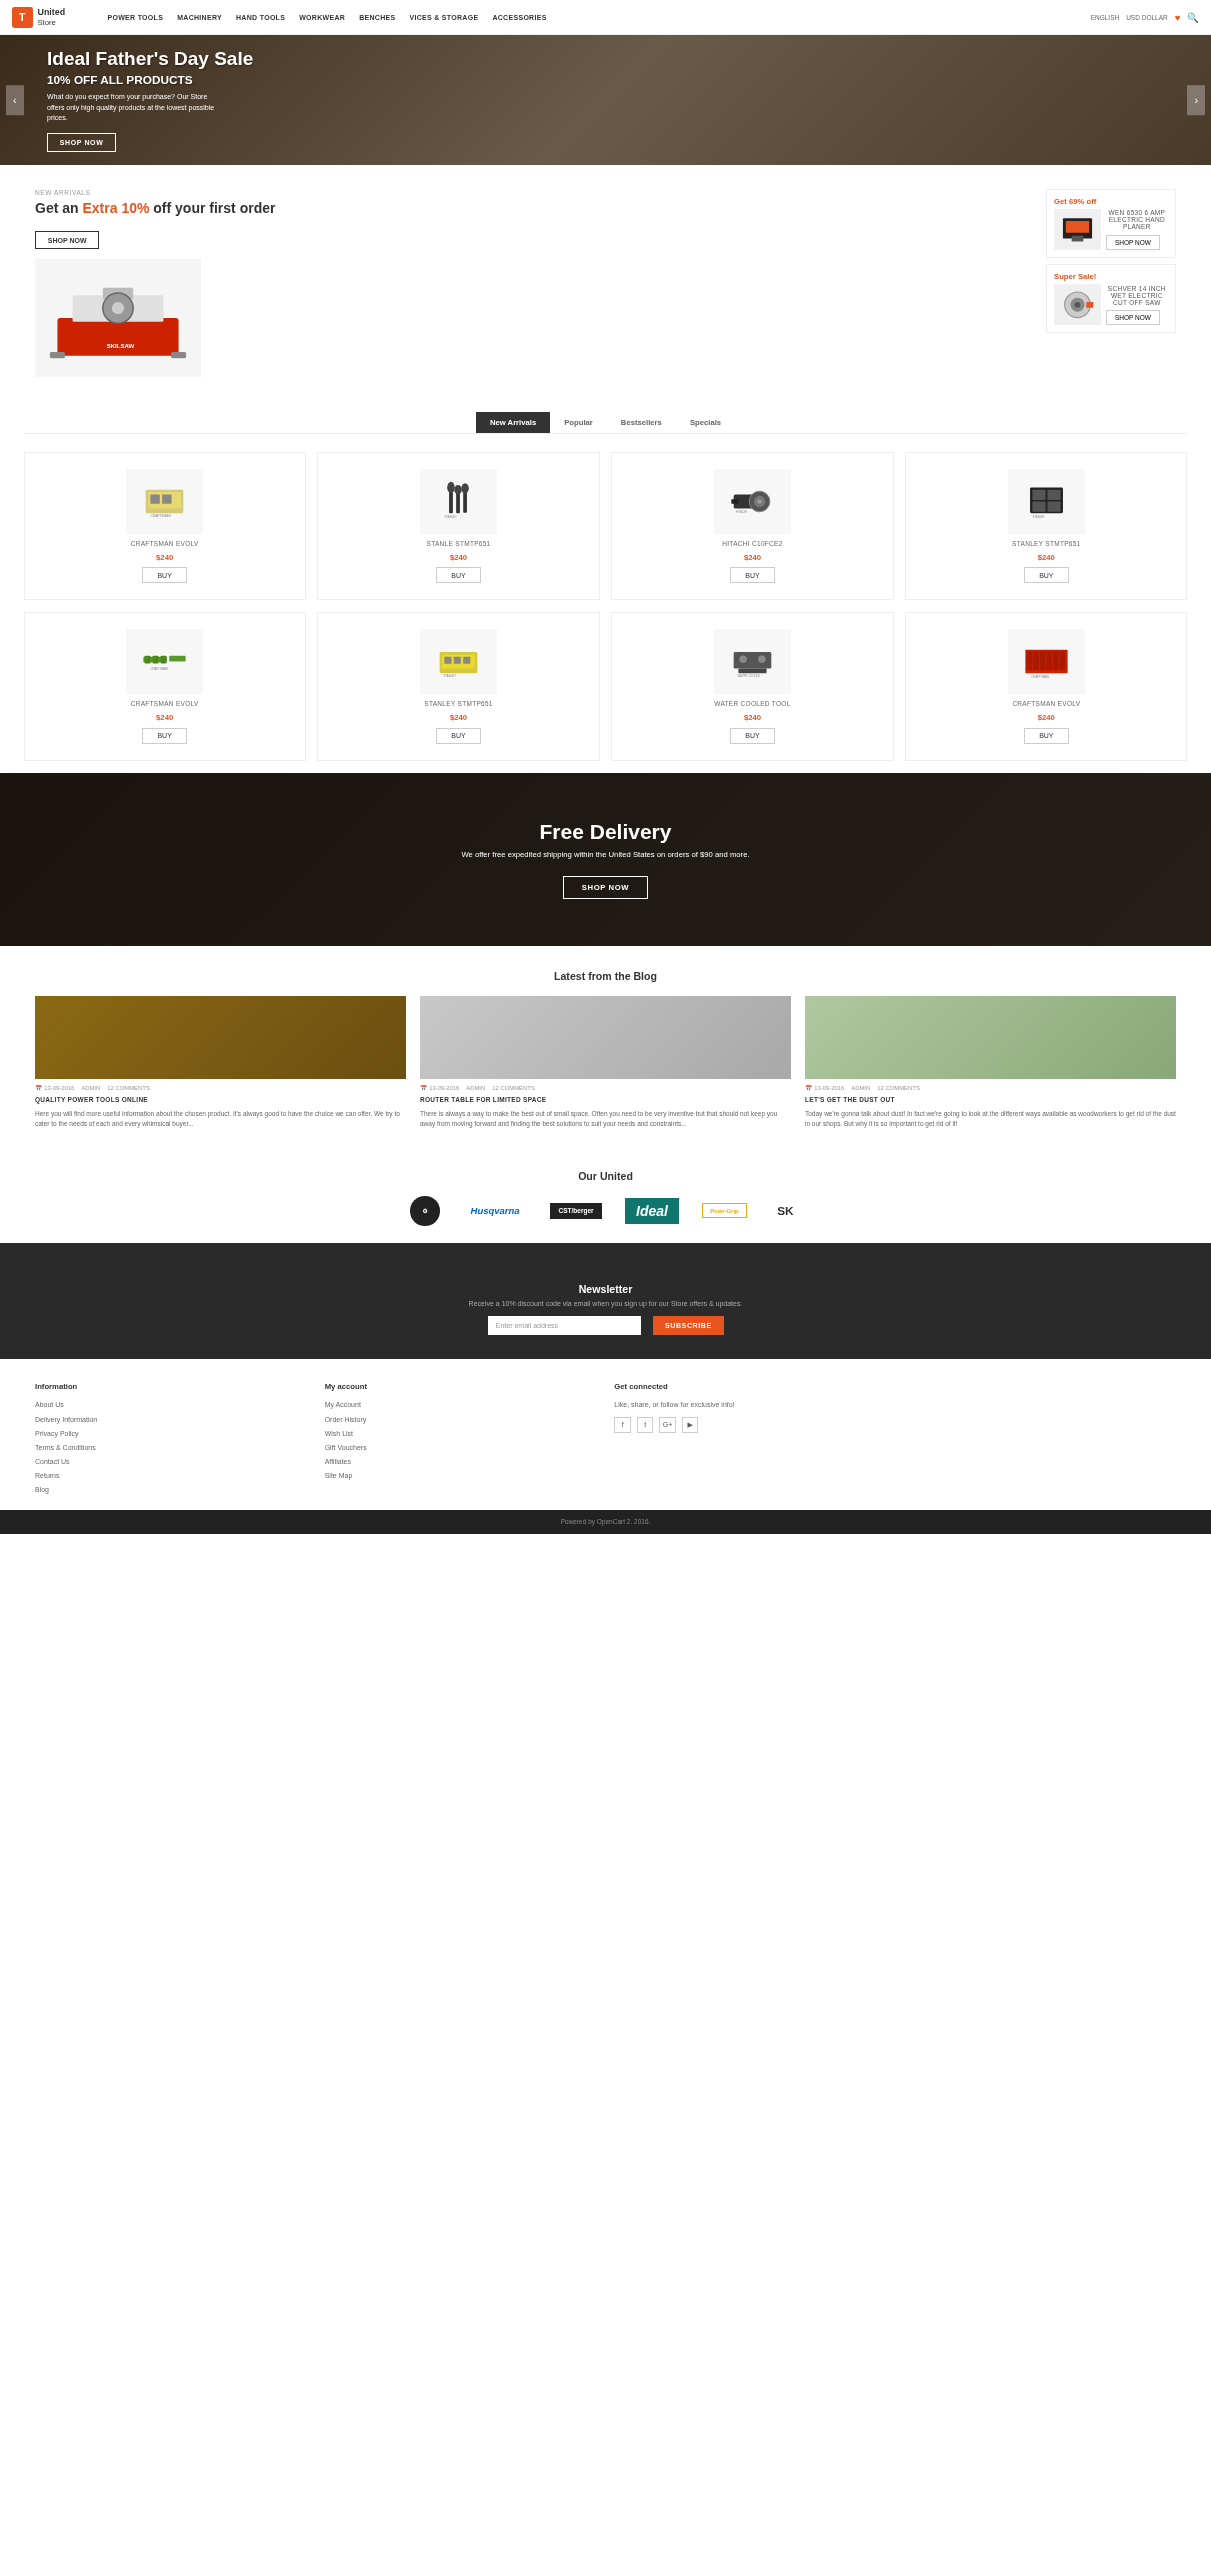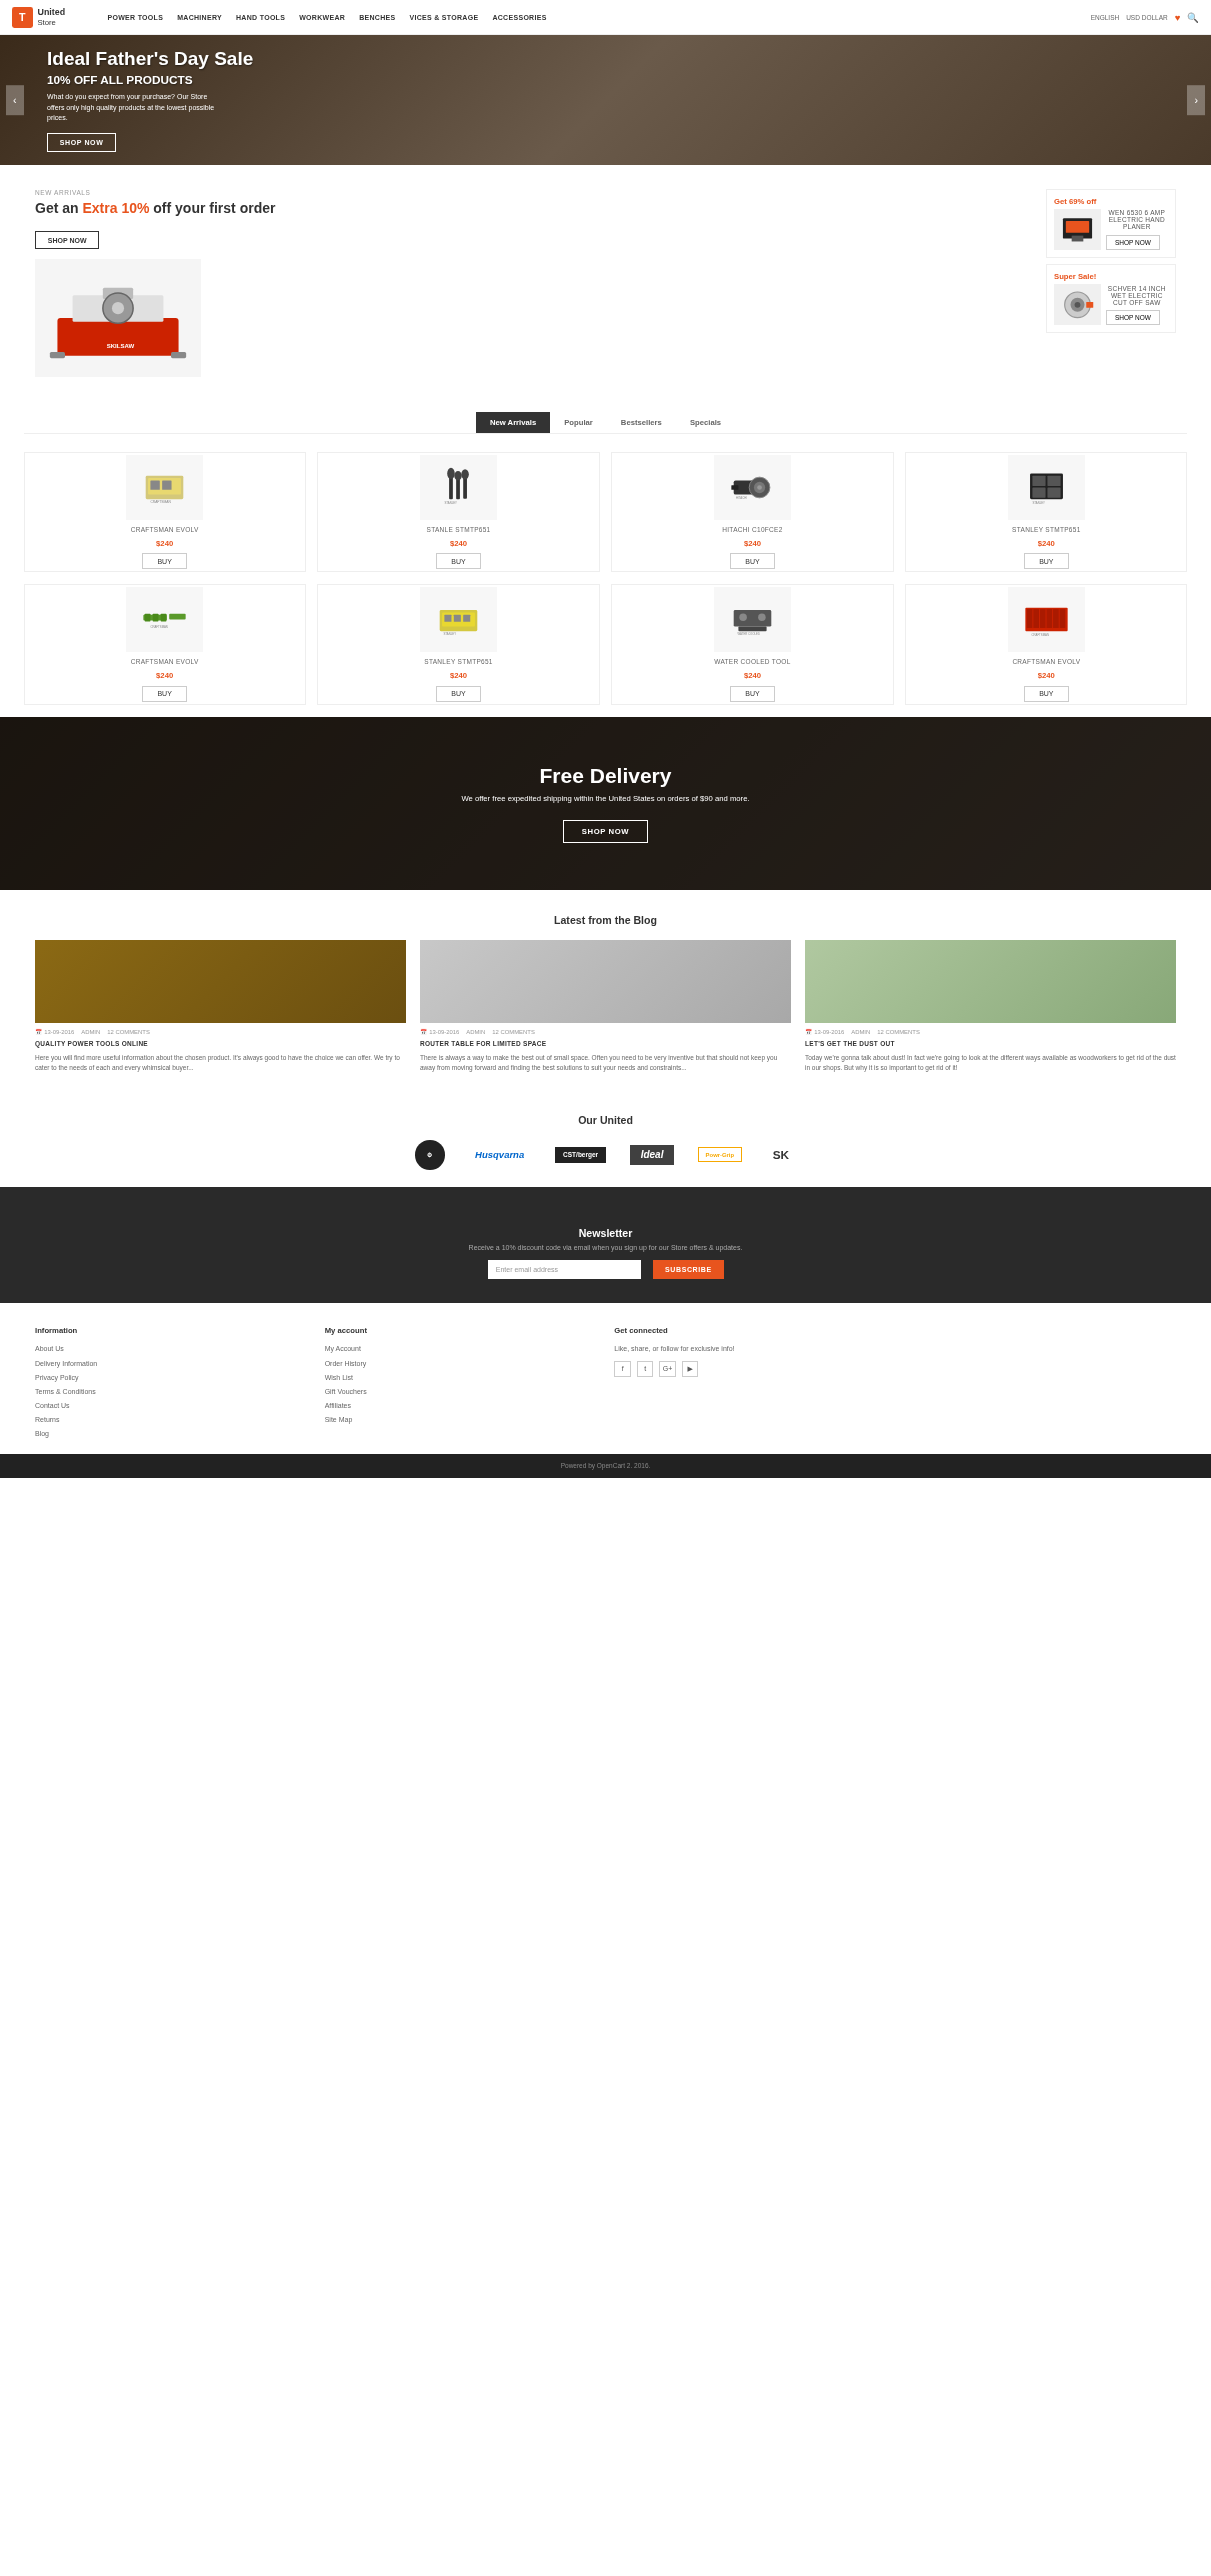--- a/index.html
+++ b/index.html
@@ -46,21 +46,21 @@
     .promo-card-inner { display: flex; gap: 4.7px; align-items: center; }
     .promo-img-placeholder { width: 47px; height: 41px; background: #f0f0f0; flex-shrink: 0; display: flex; align-items: center; justify-content: center; font-size: 5.9px; color: #aaa; }
 
     
     .product-tabs-section { padding: 11.8px 23.6px; }
     .tabs-header { display: flex; justify-content: center; gap: 0; margin-bottom: 17.7px; border-bottom: 1.2px solid #eee; padding-bottom: 0; }
     .tab-btn { padding: 5.9px 14px; font-size: 7.7px; cursor: pointer; border: none; background: transparent; color: #666; font-weight: 600; position: relative; }
     .tab-btn.active { background: #333; color: #fff; }
 
     .products-grid { display: grid; grid-template-columns: repeat(4, 1fr); gap: 11.8px; }
-    .product-card { border: 0.6px solid #eee; padding: 2px; display: flex; flex-direction: column; align-items: center; gap: 5.9px; }
+    .product-card { border: 0.6px solid #eee; padding: 16px; display: flex; flex-direction: column; align-items: center; gap: 5.9px; }
     .product-img { width: 77px; height: 65px; background: #f7f7f7; display: flex; align-items: center; justify-content: center; }
     .product-img svg { width: 47px; height: 41px; }
     .product-name { font-size: 6.5px; color: #666; text-align: center; text-transform: uppercase; letter-spacing: 0.3px; }
     .product-price { font-size: 7.7px; font-weight: bold; color: #e8541e; }
     .btn-buy { background: #fff; border: 0.6px solid #ccc; padding: 3.5px 14px; font-size: 7px; cursor: pointer; color: #333; }
 
     
     .delivery-banner { background: linear-gradient(rgba(0,0,0,0.6),rgba(0,0,0,0.6)), #4a3a2a; color: #fff; text-align: center; padding: 35px 11.8px; background-size: cover; }
     .delivery-banner h2 { font-size: 21px; font-weight: 900; margin-bottom: 5.9px; }
     .delivery-banner p { font-size: 7.7px; margin-bottom: 11.8px; }
@@ -80,21 +80,21 @@
     .blog-title { font-size: 6.5px; font-weight: bold; color: #333; text-transform: uppercase; letter-spacing: 0.3px; }
     .blog-excerpt { font-size: 6.5px; color: #666; line-height: 1.5; }
 
     
     .brands-section { padding: 17.7px 35px; }
     .brands-list { display: flex; align-items: center; justify-content: center; gap: 23.6px; flex-wrap: wrap; }
     .brand-logo { font-size: 7.7px; font-weight: bold; color: #555; padding: 3.5px 7px; border: 0.6px solid #ddd; }
     .brand-logo.black-circle { background: #222; color: #fff; border-radius: 50%; width: 29.6px; height: 29.6px; display: flex; align-items: center; justify-content: center; font-size: 5.9px; border: none; }
     .brand-logo.husqvarna { color: #0066cc; font-style: italic; border: none; font-size: 9.5px; }
     .brand-logo.cst { background: #222; color: #fff; border: none; font-size: 6.5px; padding: 4.7px 8.3px; }
-    .brand-logo.ideal { background: #404040; color: #fff; border: none; font-size: 10px; font-style: italic; padding: 4.7px 10.6px; }
+    .brand-logo.ideal { background: #0f766e; color: #fff; border: none; font-size: 14px; font-style: italic; padding: 4.7px 10.6px; }
     .brand-logo.powr { color: #f7a800; border: 0.6px solid #f7a800; font-size: 5.9px; font-weight: 900; }
     .brand-logo.sk { color: #333; border: none; font-size: 11.8px; font-weight: 900; }
 
     
     .newsletter-section { background: #2a2a2a; padding: 23.6px 11.8px; text-align: center; }
     .newsletter-section h3 { color: #fff; font-size: 10.6px; font-weight: 700; margin-bottom: 4.7px; margin-top: 16px; }
     .newsletter-section p { color: #aaa; font-size: 7px; margin-bottom: 9.5px; }
     .newsletter-form { display: flex; justify-content: center; gap: 12px; max-width: 236px; margin: 0 auto; }
     .newsletter-input { flex: 1; padding: 5.9px 8.3px; border: none; font-size: 7px; color: #999; }
     .newsletter-input::placeholder { color: #999; }

